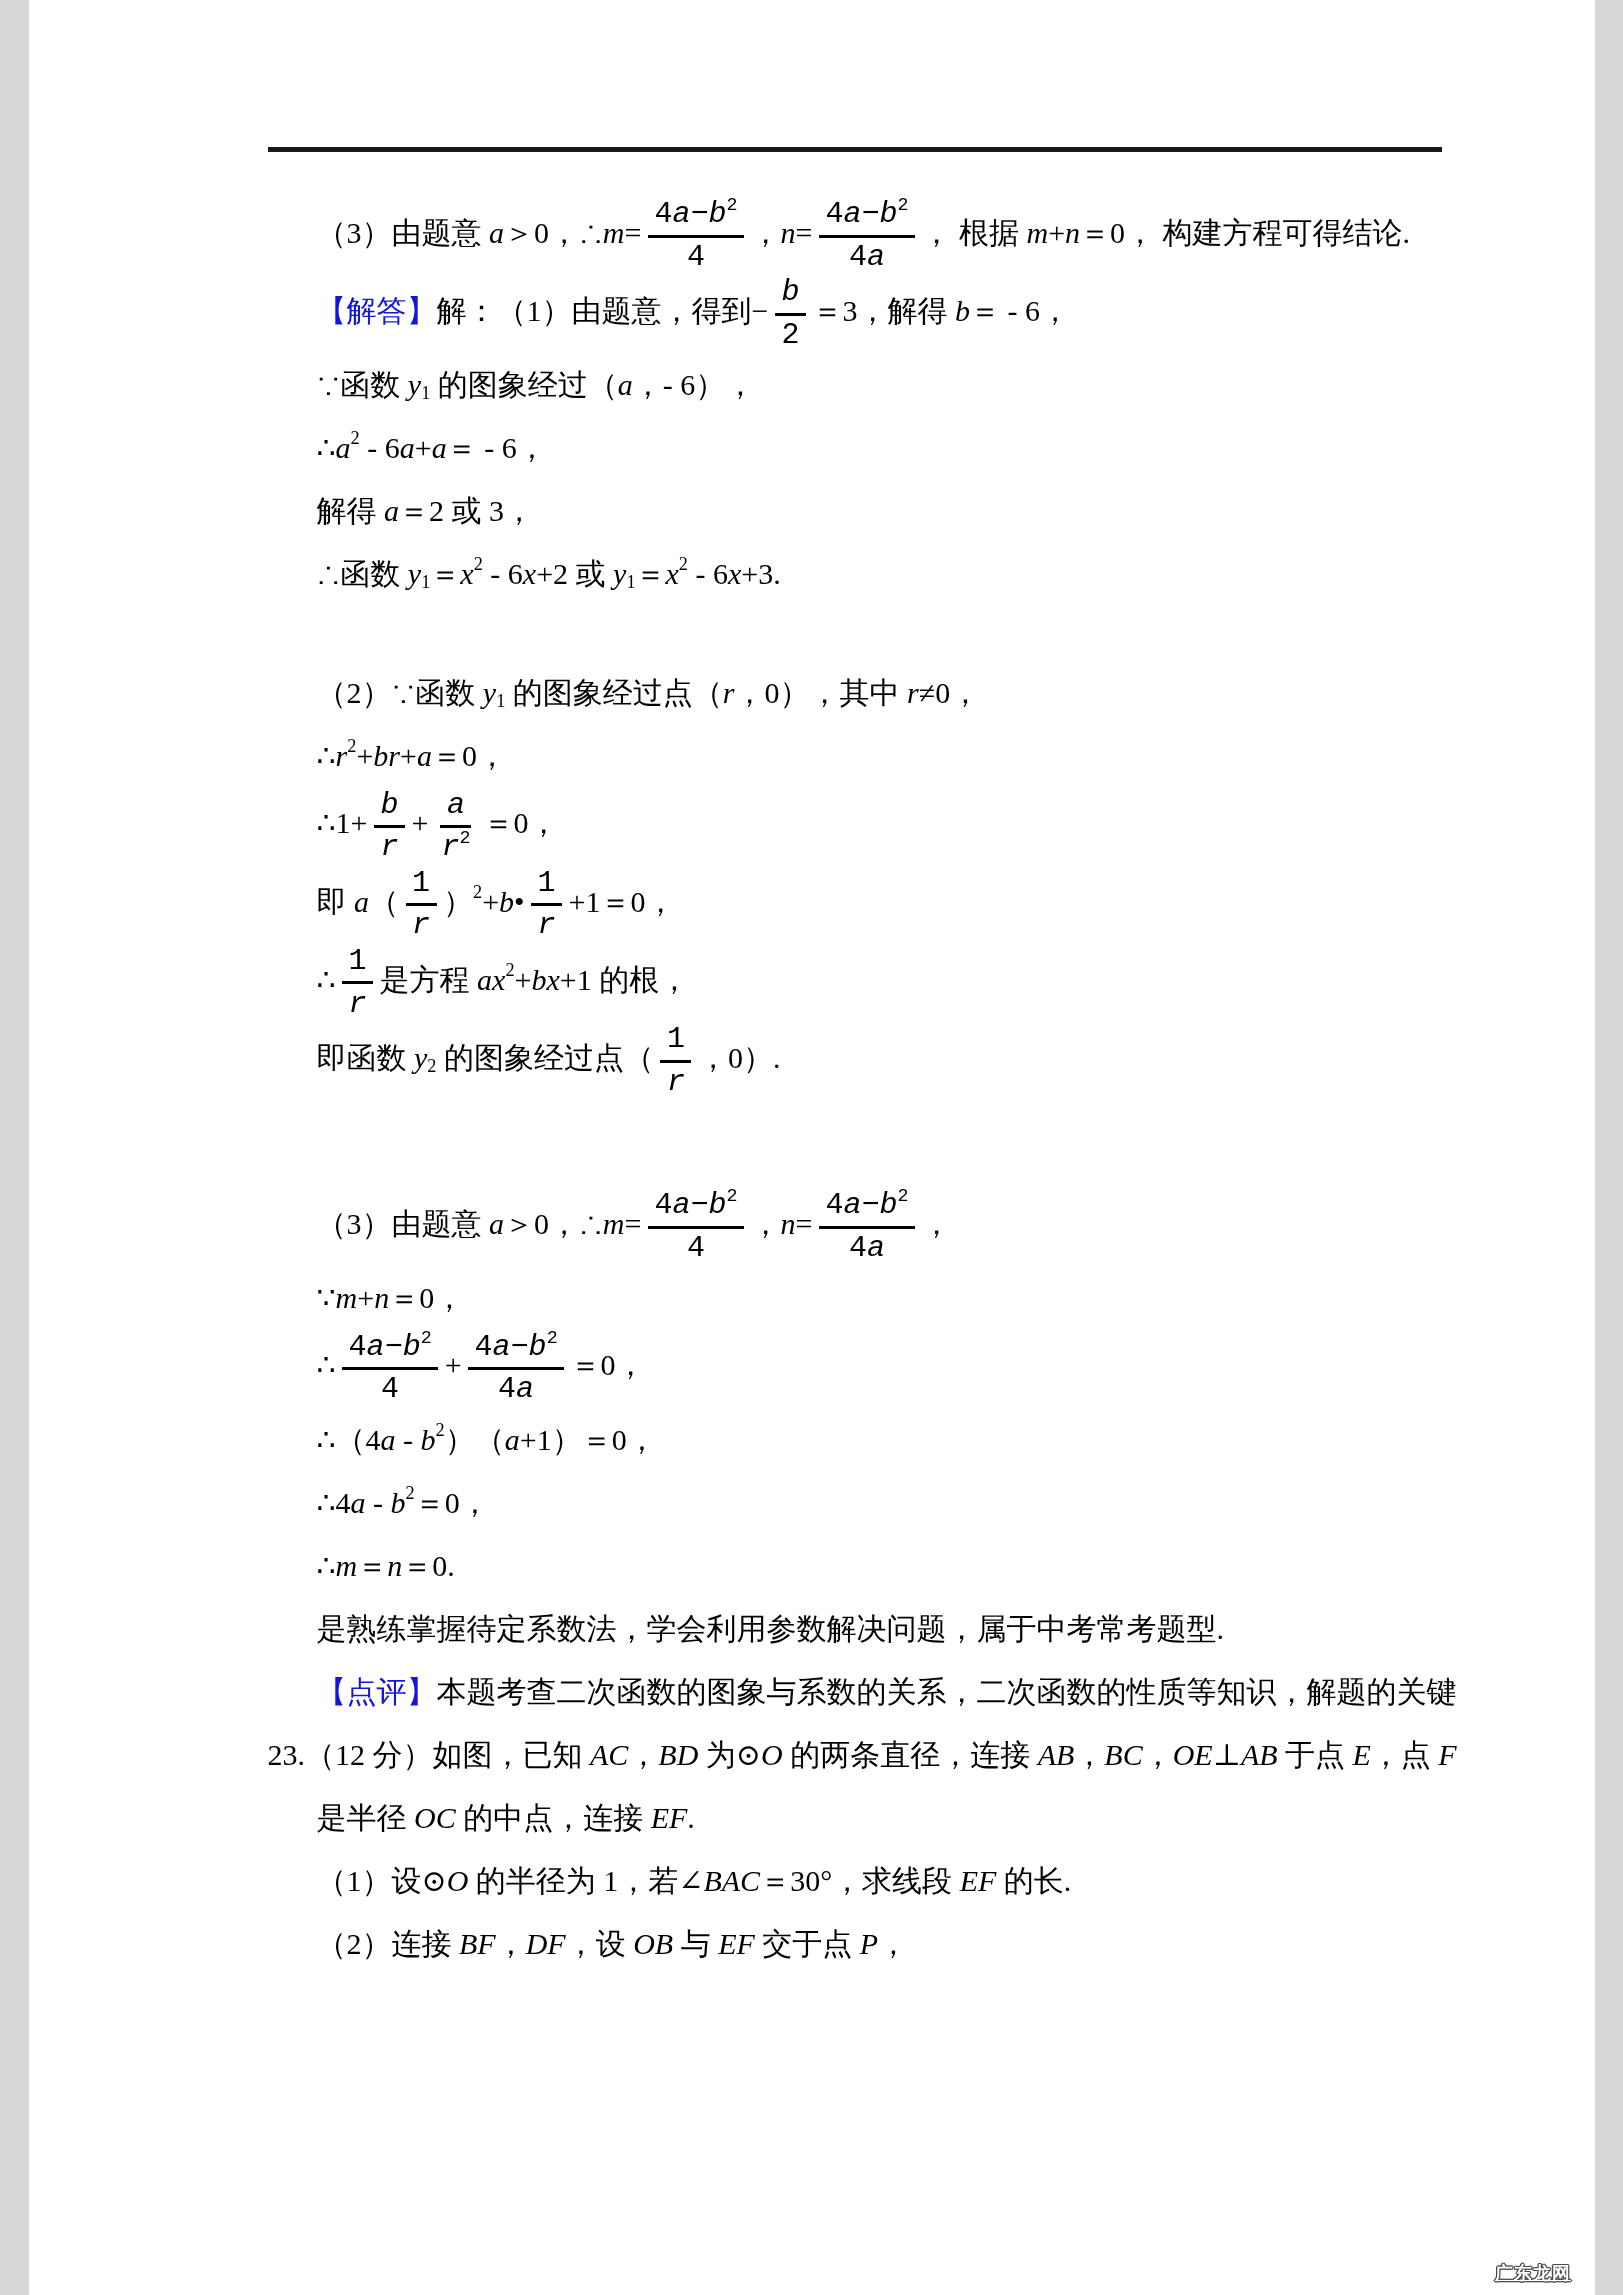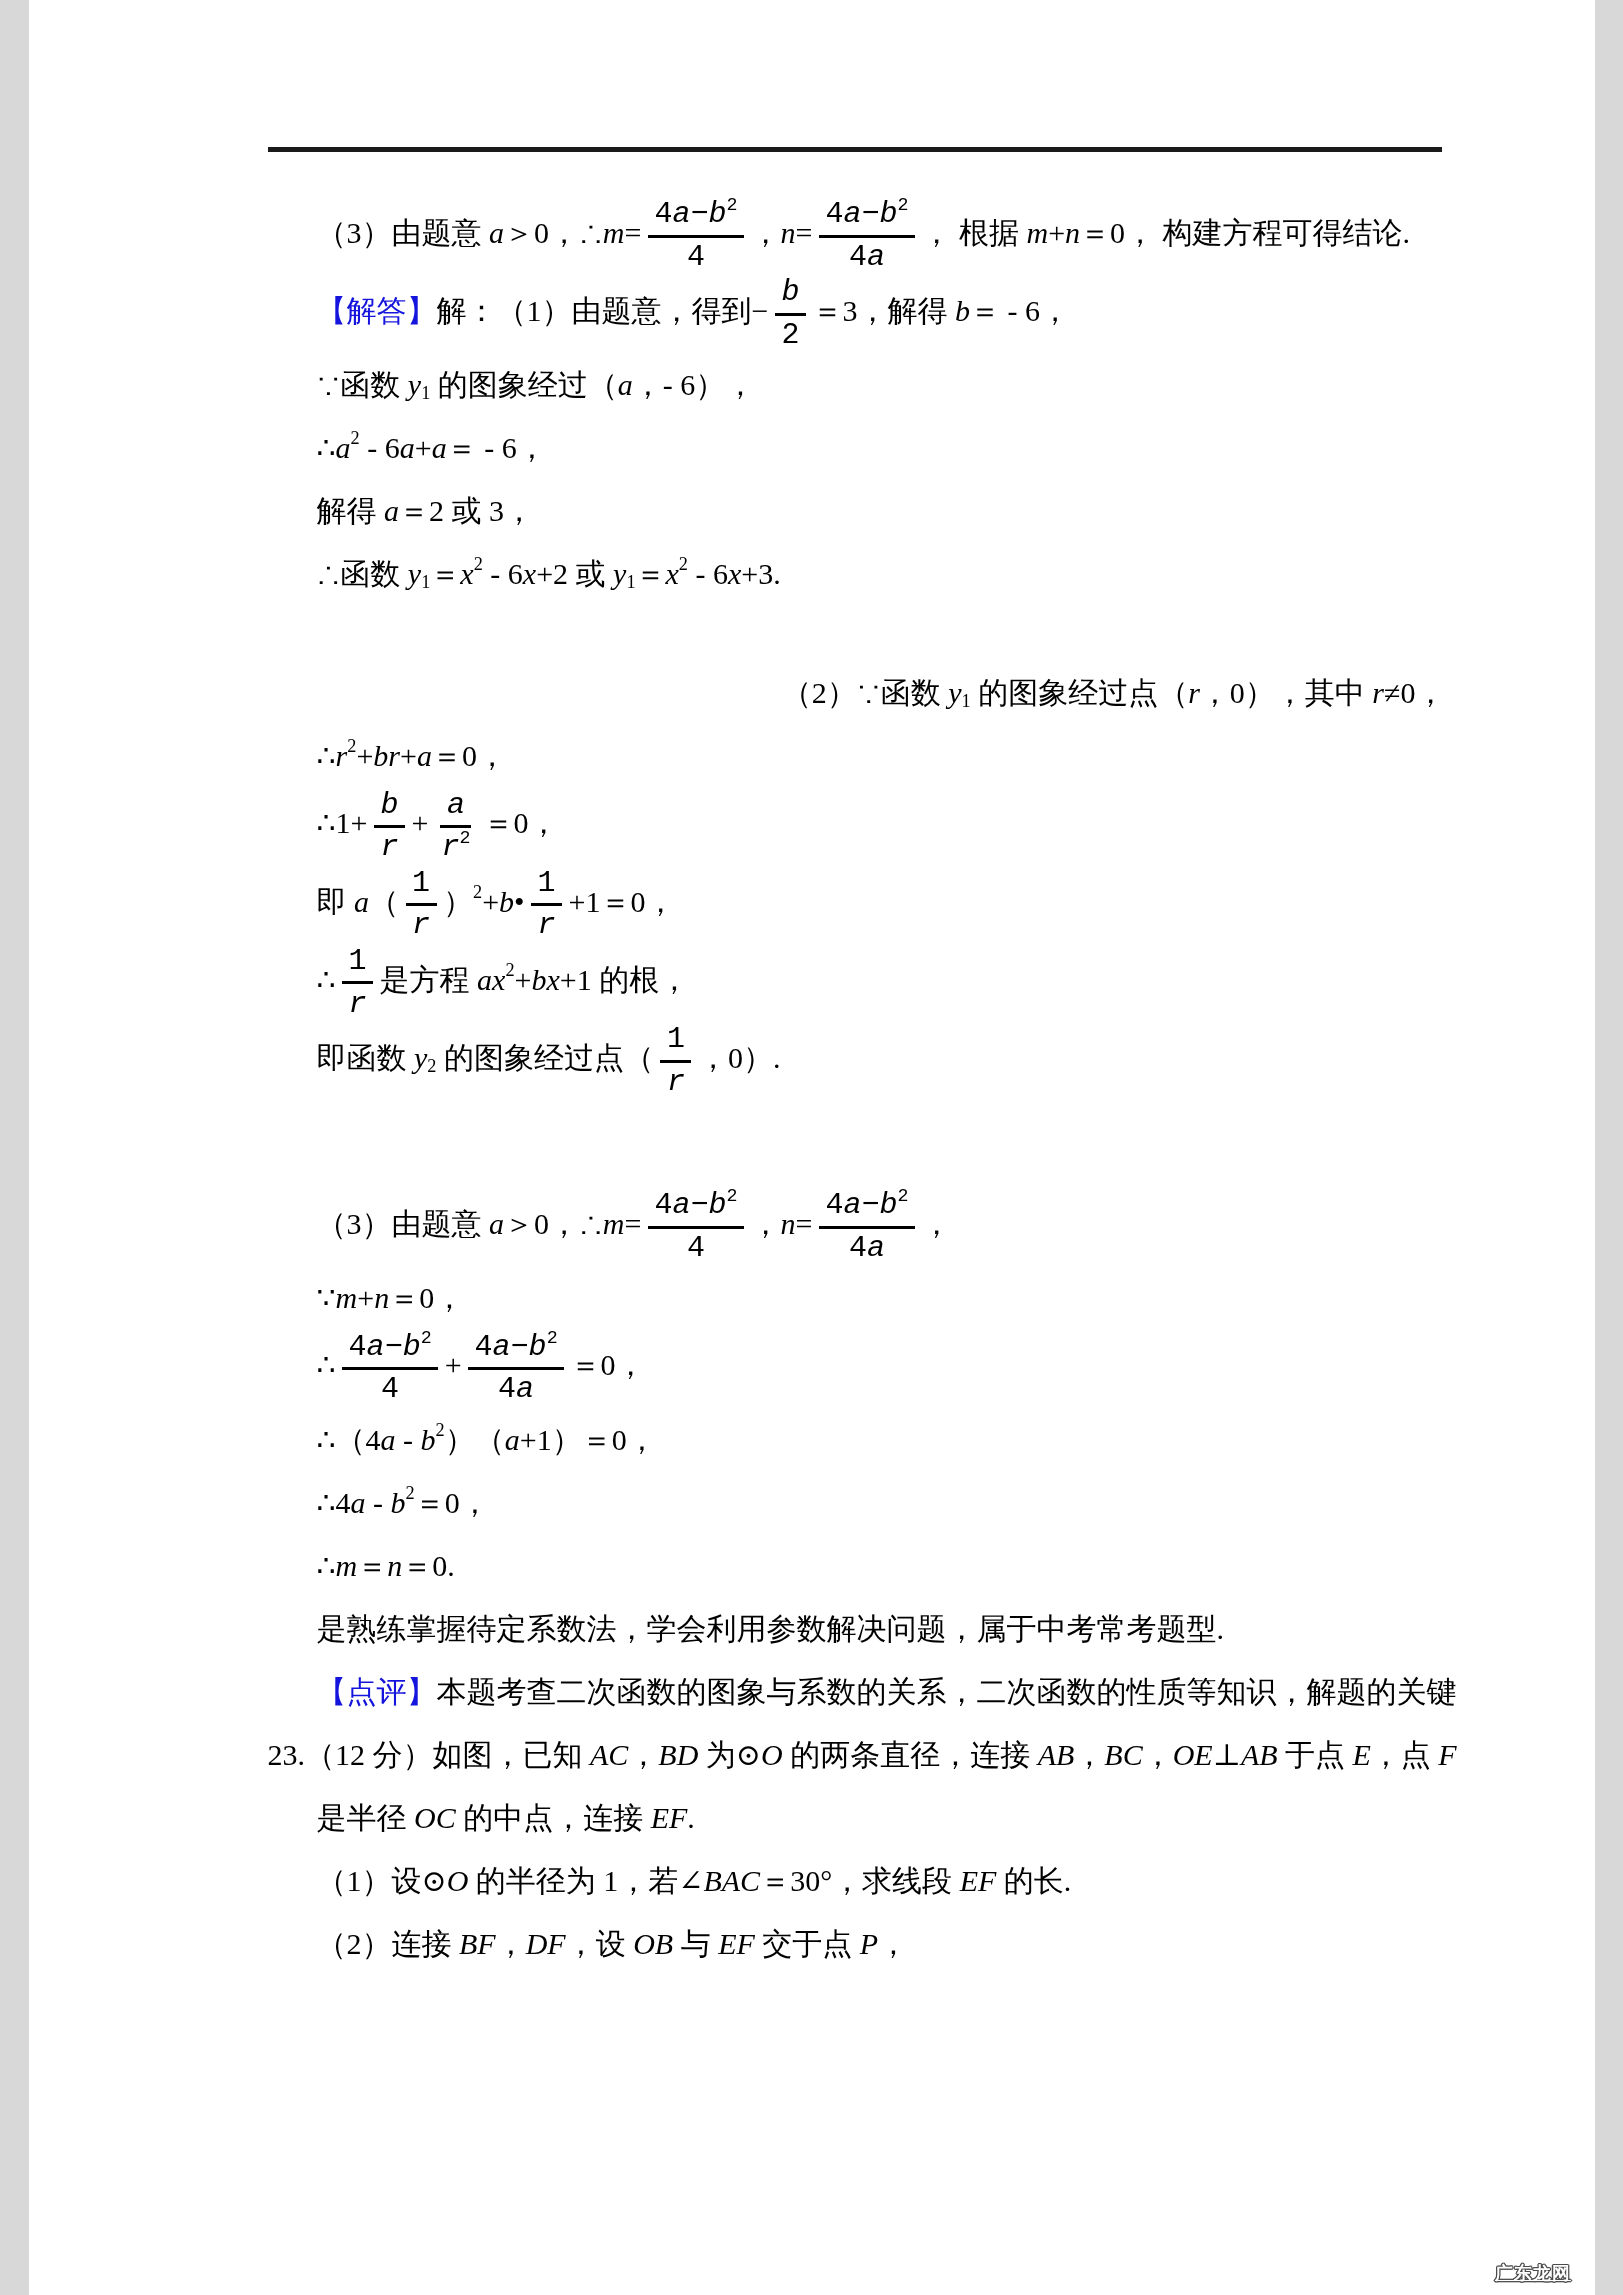--- a/index.html
+++ b/index.html
@@ -25,21 +25,21 @@
   }
   .para{
     margin:0;
     font-size:30px;
     line-height:63px;
     white-space:pre;
   }
   .para.indent-std{margin-left:49px;}
   .para.indent-num{margin-left:0;}
   .para.gap-first{margin-top:46px;}
-  .para.gap-lg{margin-top:56px;text-align:right;}
+  .para.gap-lg{margin-top:56px;}
   .para.gap-xl{margin-top:88px;}
   .it{font-style:italic;}
   .blue{color:#1414dd;}
   .sup{font-size:18.3px;vertical-align:14.4px;line-height:0;}
   .sub{font-size:18.3px;vertical-align:-3.9px;line-height:0;}
   .frac{
     display:inline-flex;
     flex-direction:column;
     align-items:center;
     vertical-align:middle;

